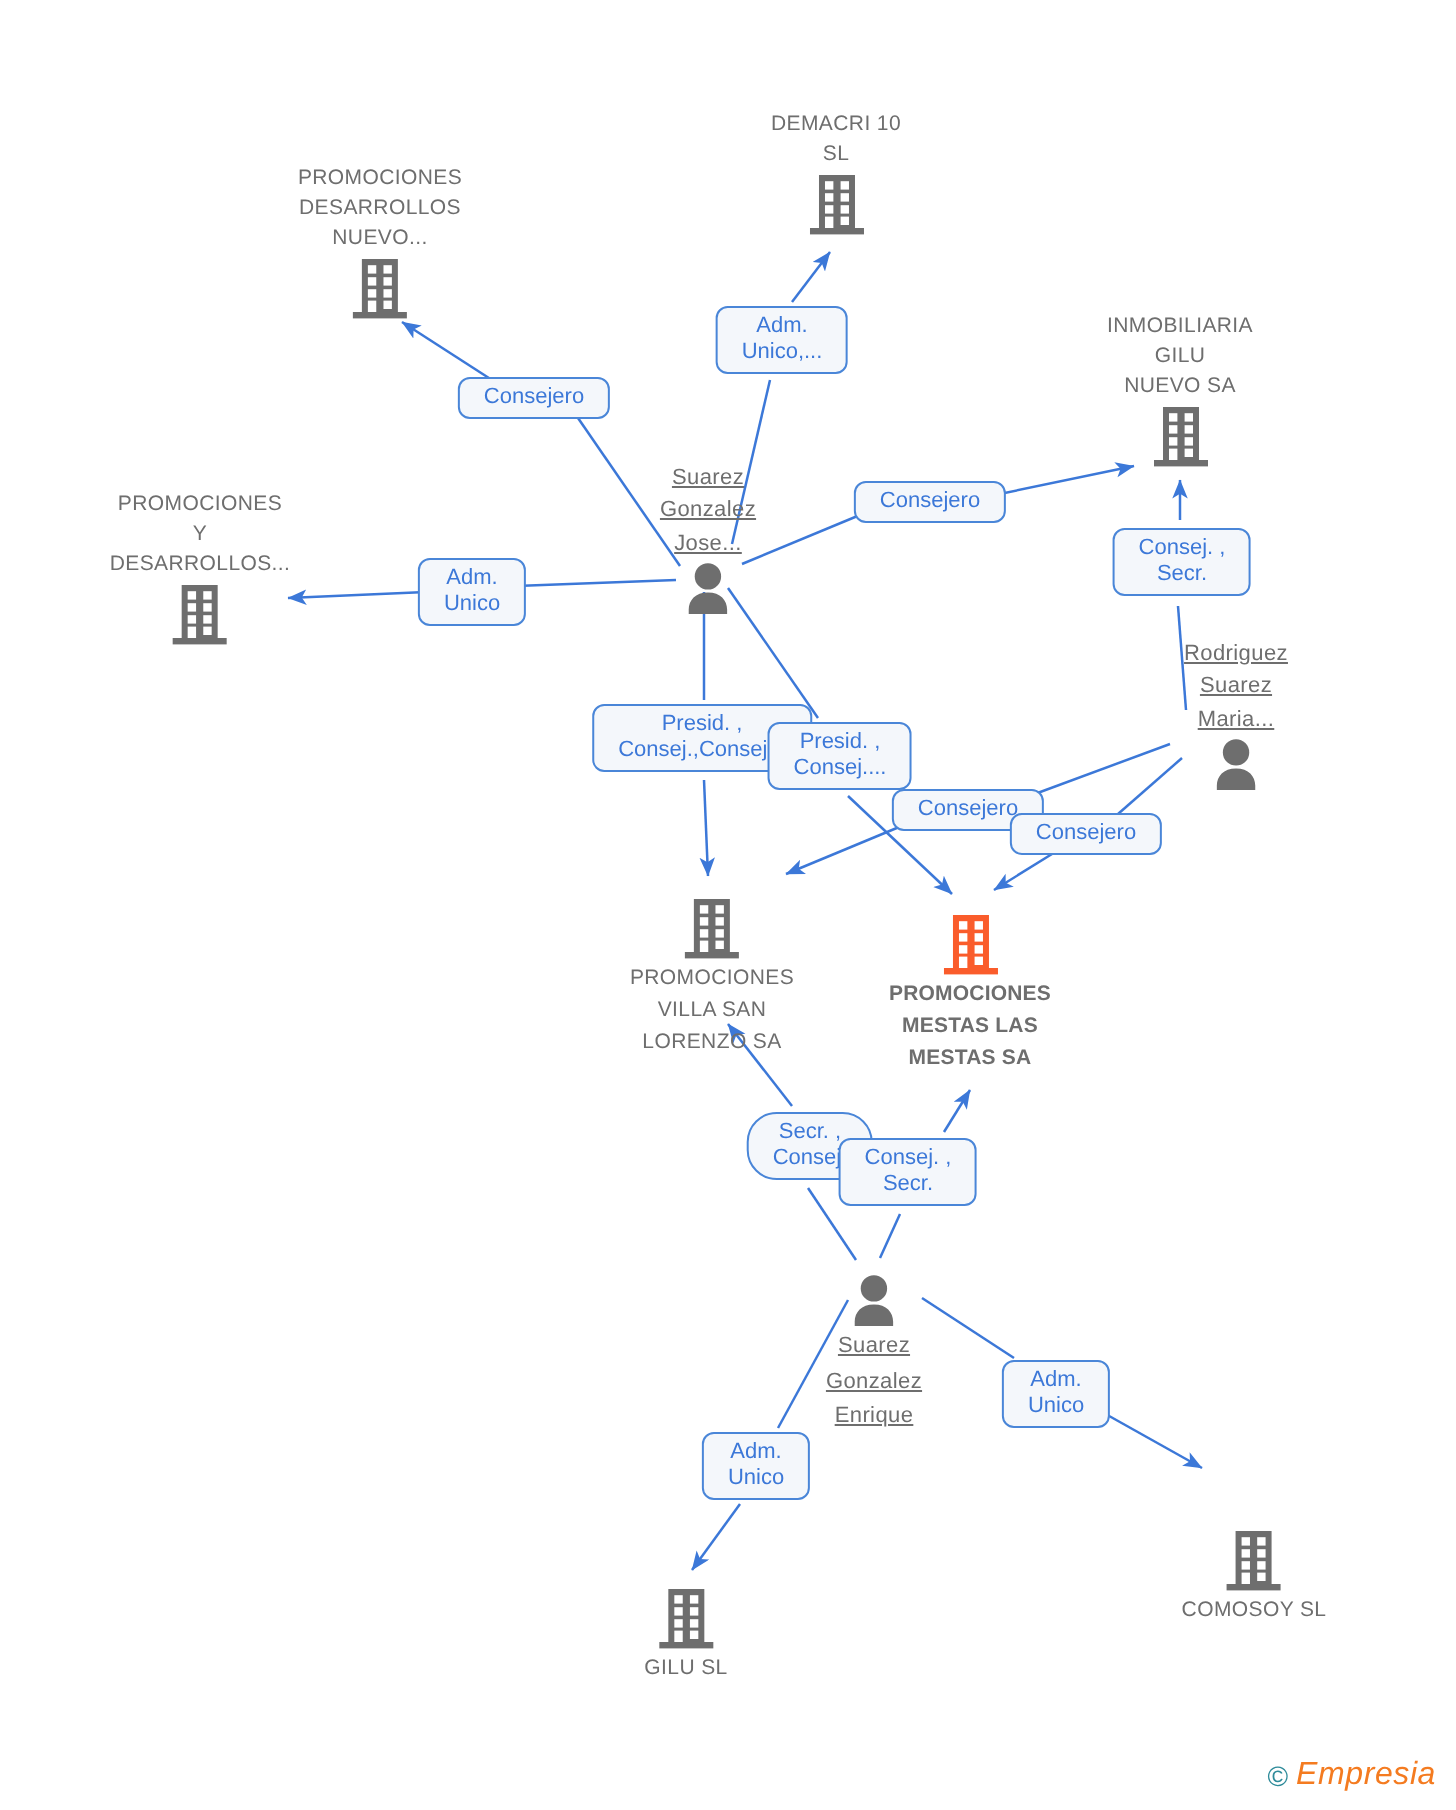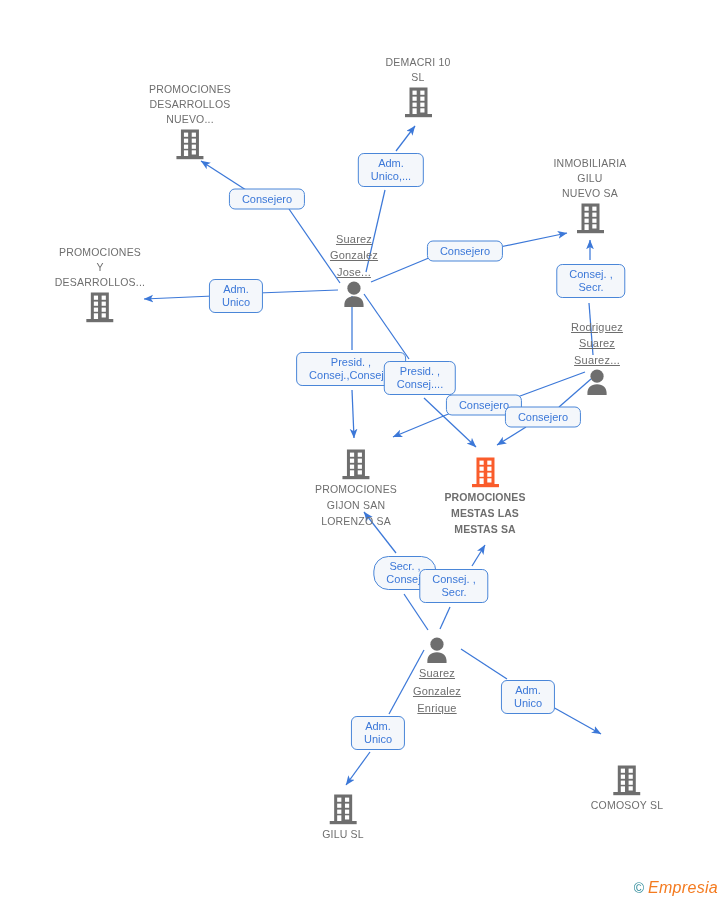--- a/index.html
+++ b/index.html
@@ -206,21 +206,21 @@
             <rect x="8" y="10.6" width="4.2" height="4.2"></rect>
             <rect x="15.8" y="10.6" width="4.2" height="4.2"></rect>
             <rect x="8" y="16.6" width="4.2" height="4.2"></rect>
             <rect x="15.8" y="16.6" width="4.2" height="4.2"></rect>
             <rect x="8" y="22.3" width="4.2" height="5.7"></rect>
             <rect x="15.8" y="22.3" width="4.2" height="4.2"></rect>
           </g>
         </svg>
         <div class="cap">
           <span class="caption">PROMOCIONES</span>
-          <span class="caption">GIJON SAN</span>
+          <span class="caption">VILLA SAN</span>
           <span class="caption">LORENZO SA</span>
         </div>
       </div>
       <div class="node company focus cap-bot" style="left: 485px; top: 456px;">
         <svg class="ico" width="28" height="32" viewBox="0 0 28 32">
           <g fill="#fa5c2b">
             <rect x="5" y="1.5" width="18" height="26.5"></rect>
             <rect x="0.5" y="28" width="27" height="3.2"></rect>
           </g>
           <g fill="#ffffff">
@@ -286,25 +286,25 @@
         <div class="cap">
           <span class="caption">Suarez</span>
           <span class="caption">Gonzalez</span>
           <span class="caption">Jose...</span>
         </div>
         <svg class="ico" width="30" height="26" viewBox="0 0 30 26">
           <circle cx="15" cy="7.2" r="6.6" fill="#6e6e6e"></circle>
           <path d="M15 15.2c-6.3 0-9.6 3.9-9.6 8.6 0 1.3 0 2.2 0 2.2h19.2s0-0.9 0-2.2c0-4.7-3.3-8.6-9.6-8.6z" fill="#6e6e6e"></path>
         </svg>
       </div>
-      <div class="node person cap-top" style="left: 597px; top: 319.5px;">
+      <div class="node person cap-top" style="left: 618px; top: 319.5px;">
         <div class="cap">
           <span class="caption">Rodriguez</span>
           <span class="caption">Suarez</span>
-          <span class="caption">Suarez...</span>
+          <span class="caption">Maria...</span>
         </div>
         <svg class="ico" width="30" height="26" viewBox="0 0 30 26">
           <circle cx="15" cy="7.2" r="6.6" fill="#6e6e6e"></circle>
           <path d="M15 15.2c-6.3 0-9.6 3.9-9.6 8.6 0 1.3 0 2.2 0 2.2h19.2s0-0.9 0-2.2c0-4.7-3.3-8.6-9.6-8.6z" fill="#6e6e6e"></path>
         </svg>
       </div>
       <div class="node person cap-bot" style="left: 437px; top: 637px;">
         <svg class="ico" width="30" height="26" viewBox="0 0 30 26">
           <circle cx="15" cy="7.2" r="6.6" fill="#6e6e6e"></circle>
           <path d="M15 15.2c-6.3 0-9.6 3.9-9.6 8.6 0 1.3 0 2.2 0 2.2h19.2s0-0.9 0-2.2c0-4.7-3.3-8.6-9.6-8.6z" fill="#6e6e6e"></path>

